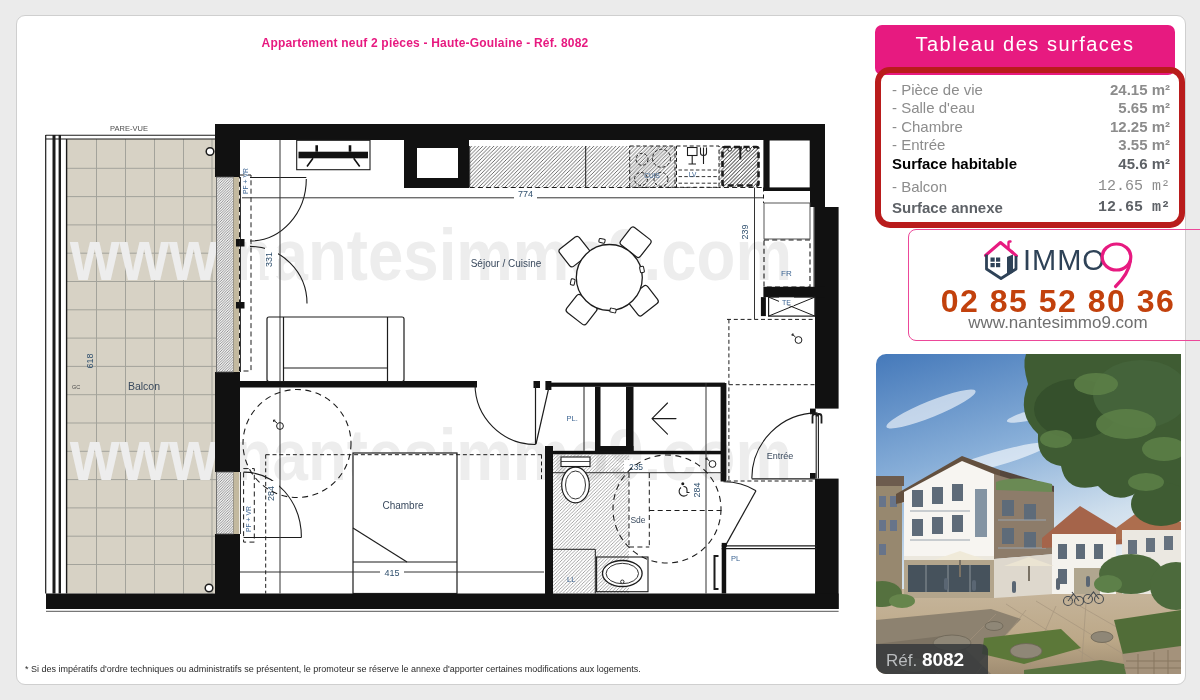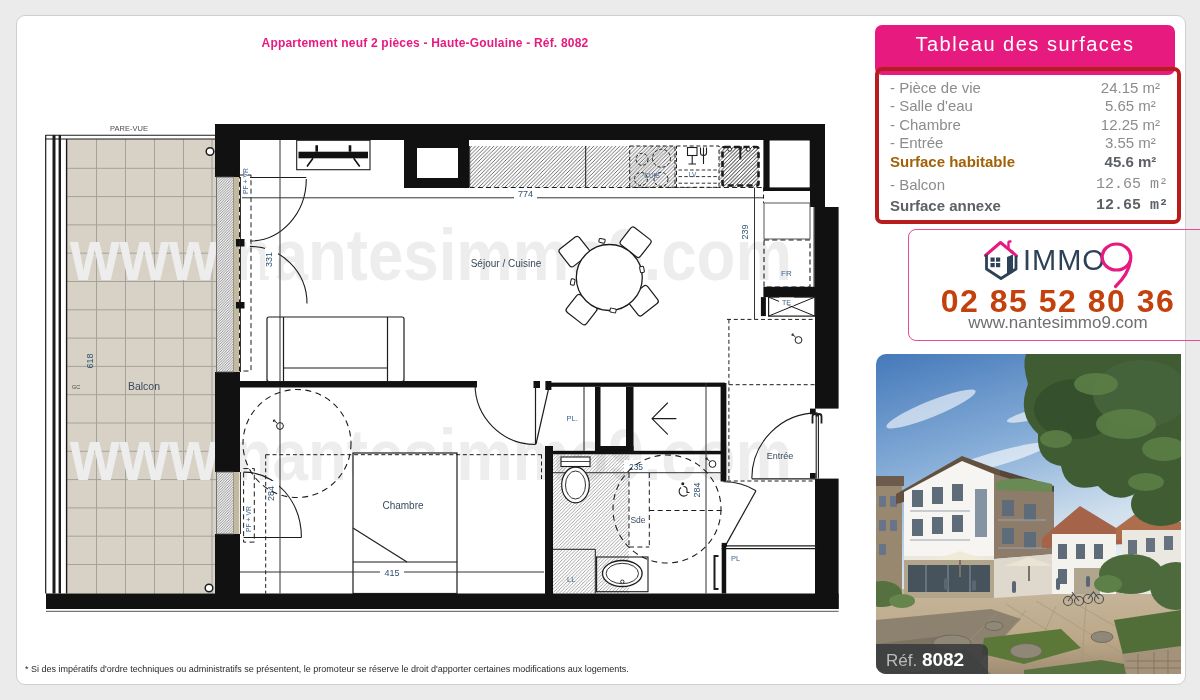--- a/index.html
+++ b/index.html
@@ -8,25 +8,25 @@
 </style>
 </head>
 <body>
 
 <div class="card"></div>
 
 <div class="abs" style="left:0;top:36px;width:850px;text-align:center;font-size:12px;font-weight:bold;color:#e71a80;letter-spacing:0.2px;">Appartement neuf 2 pièces - Haute-Goulaine - Réf. 8082</div>
 
 <div class="abs" style="left:875px;top:25px;width:300px;height:50px;background:#e71a80;border-radius:7px;color:#fff;text-align:center;line-height:38px;font-size:20px;letter-spacing:1.5px;font-weight:400;">Tableau des surfaces</div>
 
-<div class="abs" style="left:875px;top:67px;width:298px;height:149px;border:4px solid #b91c1c;border-radius:7px;font-size:15px;color:#8c8c8c;">
+<div class="abs" style="left:875px;top:67px;width:298px;height:149px;border:6px solid #b91c1c;border-radius:15px;font-size:15px;color:#8c8c8c;">
   <div class="abs" style="left:11px;top:8px;line-height:18.4px;">
-    - Pièce de vie<br>- Salle d'eau<br>- Chambre<br>- Entrée<br><b style="color:#a16207;">Surface habitable</b>
+    - Pièce de vie<br>- Salle d'eau<br>- Chambre<br>- Entrée<br><b style="color:#000000;">Surface habitable</b>
   </div>
-  <div class="abs" style="right:17px;top:8px;text-align:center;line-height:18.4px;">
+  <div class="abs" style="right:9px;top:8px;text-align:right;line-height:18.4px;font-weight:bold;">
     24.15 m²<br>5.65 m²<br>12.25 m²<br>3.55 m²<br><b style="color:#5d6166;">45.6 m²</b>
   </div>
   <div class="abs" style="left:11px;top:103px;line-height:21px;">- Balcon<br><b style="color:#5d6166;">Surface annexe</b></div>
   <div class="abs" style="right:9px;top:103px;text-align:right;line-height:21px;font-family:Liberation Mono, monospace;">12.65 m²<br><b style="color:#5d6166;">12.65 m²</b></div>
 </div>
 
 <div class="abs" style="left:908px;top:229px;width:298px;height:110px;border:1px solid #ec4899;border-radius:8px;">
 
   <svg class="abs" style="left:0;top:0;" width="298" height="62" viewBox="875 229 298 62">
     <path d="M951.5 254.5 L966.5 241.5 L978 251" fill="none" stroke="#e71a80" stroke-width="3" stroke-linecap="round" stroke-linejoin="round"></path>
@@ -41,21 +41,21 @@
     <text x="989" y="268.5" font-size="29" fill="#2e4257" letter-spacing="1" font-family="Liberation Sans, sans-serif">IMMO</text>
     <ellipse cx="1082.5" cy="256" rx="14.3" ry="13" fill="none" stroke="#e71a80" stroke-width="3.2"></ellipse>
     <path d="M1096.4 260 Q1094.5 273 1081.5 285.5" fill="none" stroke="#e71a80" stroke-width="3.2" stroke-linecap="round"></path>
   </svg>
 
   <div class="abs" style="left:0;top:53px;width:100%;text-align:center;font-size:32px;font-weight:bold;color:#c2410c;letter-spacing:1.5px;">02 85 52 80 36</div>
 
   <div class="abs" style="left:0;top:83px;width:100%;text-align:center;font-size:17px;color:#6f6f6f;">www.nantesimmo9.com</div>
 </div>
 
-<div class="abs" style="left:25px;top:664px;font-size:9px;color:#2a2a2a;">* Si des impératifs d'ordre techniques ou administratifs se présentent, le promoteur se réserve le droit d'apporter certaines modifications aux logements.</div>
+<div class="abs" style="left:25px;top:664px;font-size:9px;color:#2a2a2a;">* Si des impératifs d'ordre techniques ou administratifs se présentent, le promoteur se réserve le annexe d'apporter certaines modifications aux logements.</div>
 
 <svg class="abs" style="left:0;top:0;" width="1200" height="700" viewBox="0 0 1200 700">
 <defs>
 <pattern id="winhatch" width="2.6" height="2.6" patternUnits="userSpaceOnUse">
   <rect width="2.6" height="2.6" fill="#efefef"></rect>
   <path d="M0 2.6 L2.6 0" stroke="#7f7f7f" stroke-width="0.8"></path>
 </pattern>
 <pattern id="hatch" width="3.7" height="3.7" patternUnits="userSpaceOnUse">
   <path d="M-1 4.7 L4.7 -1 M0 3.7 L3.7 0" stroke="#585858" stroke-width="0.7"></path>
 </pattern>

